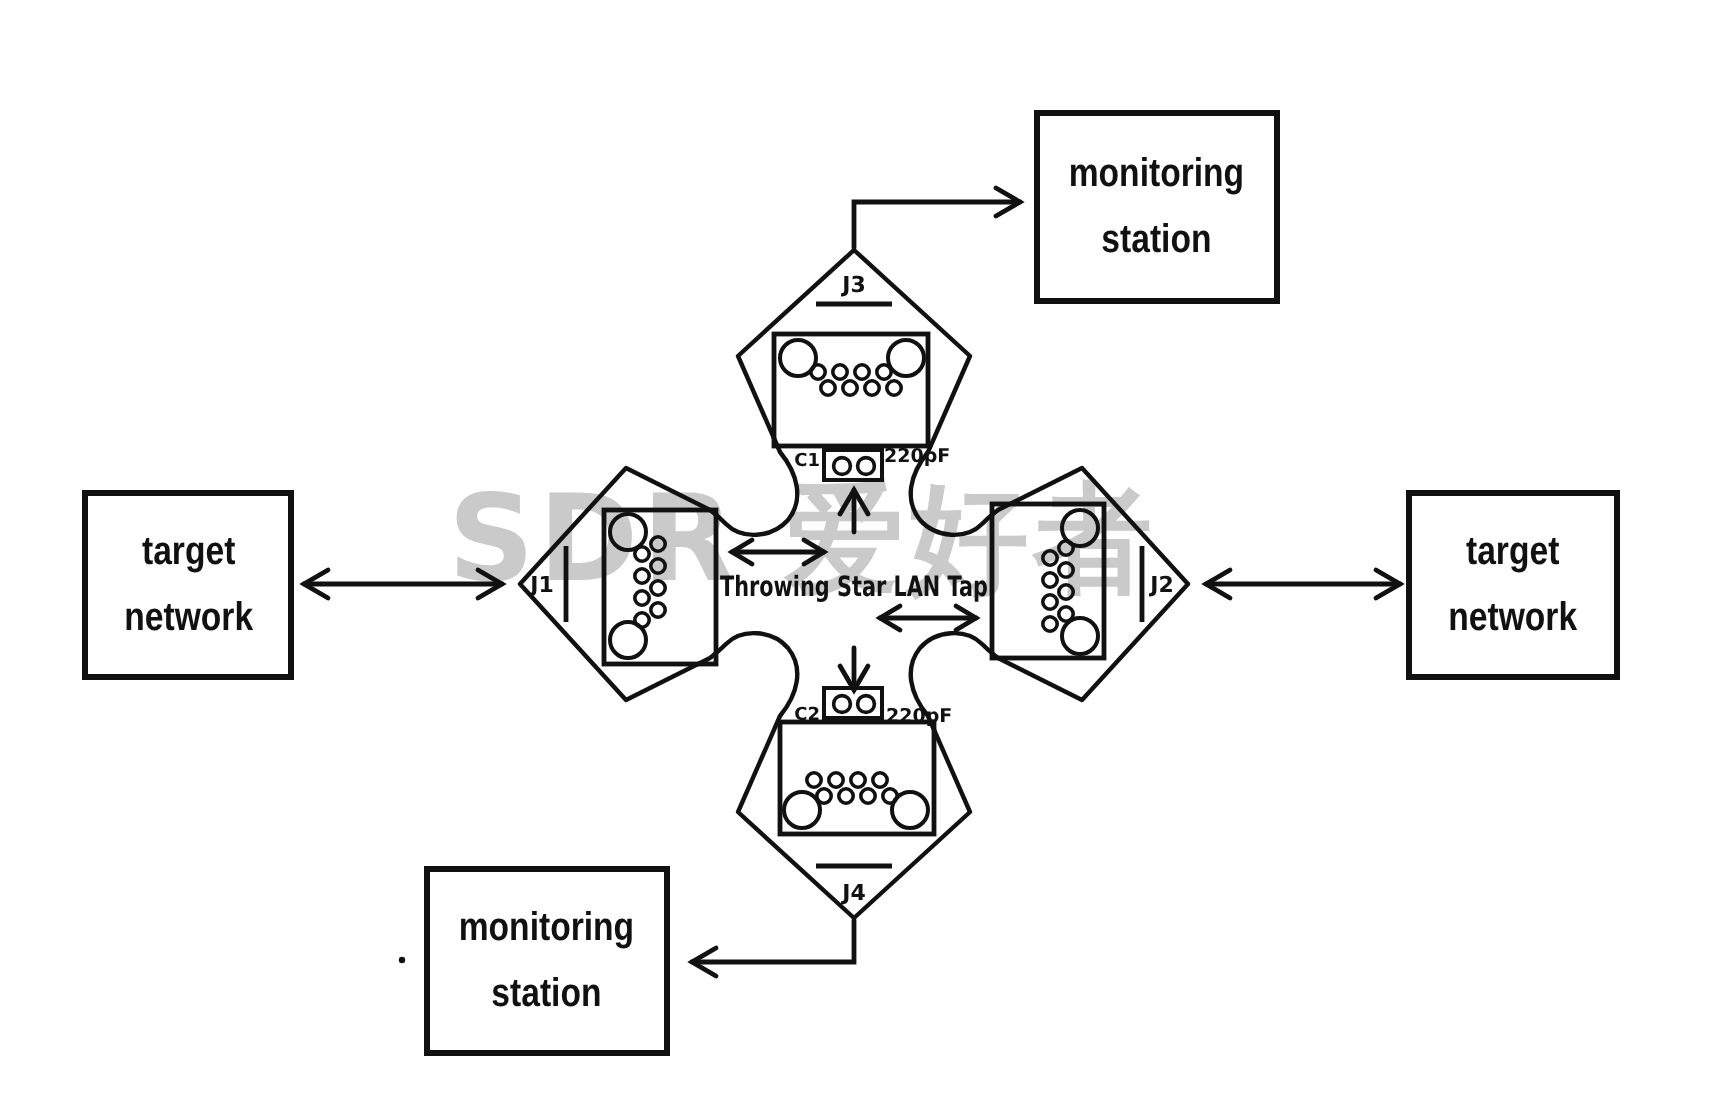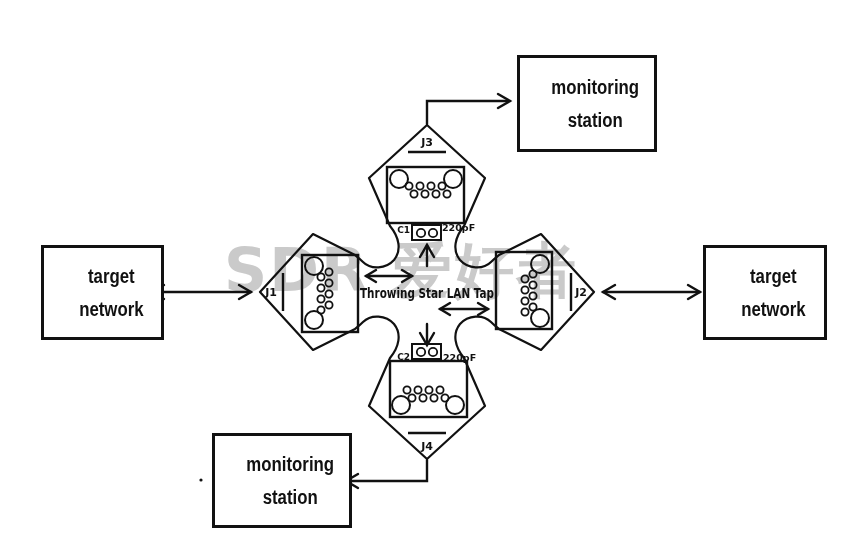--- a/index.html
+++ b/index.html
@@ -9,21 +9,21 @@
   }
   .watermark{
     position:absolute;left:224px;top:228px;width:460px;
     font-family:"DejaVu Sans",sans-serif;
     font-size:60px;font-weight:bold;color:#cacaca;letter-spacing:2px;
     white-space:nowrap;line-height:84px;user-select:none;
   }
   svg.diagram{position:absolute;left:0;top:0;}
   .box{
     position:absolute;border:3px solid #111111;background:#ffffff;
-    display:flex;align-items:center;justify-content:center;text-align:center;padding-left:17px;
+    display:flex;align-items:center;justify-content:center;text-align:center;
   }
   .box .txt{
     transform:scaleX(0.84);transform-origin:center center;
     font-family:"Liberation Sans",sans-serif;font-weight:bold;
     font-size:20px;line-height:33px;color:#111111;letter-spacing:0px;white-space:nowrap;
   }
   .b-target-left  {left:41px; top:245px; width:100px;height:89px;}
   .b-target-right {left:703px;top:245px; width:101px;height:89px;}
   .b-mon-top      {left:517px;top:55px;  width:117px;height:91px;}
   .b-mon-bottom   {left:212px;top:433px; width:117px;height:89px;}

